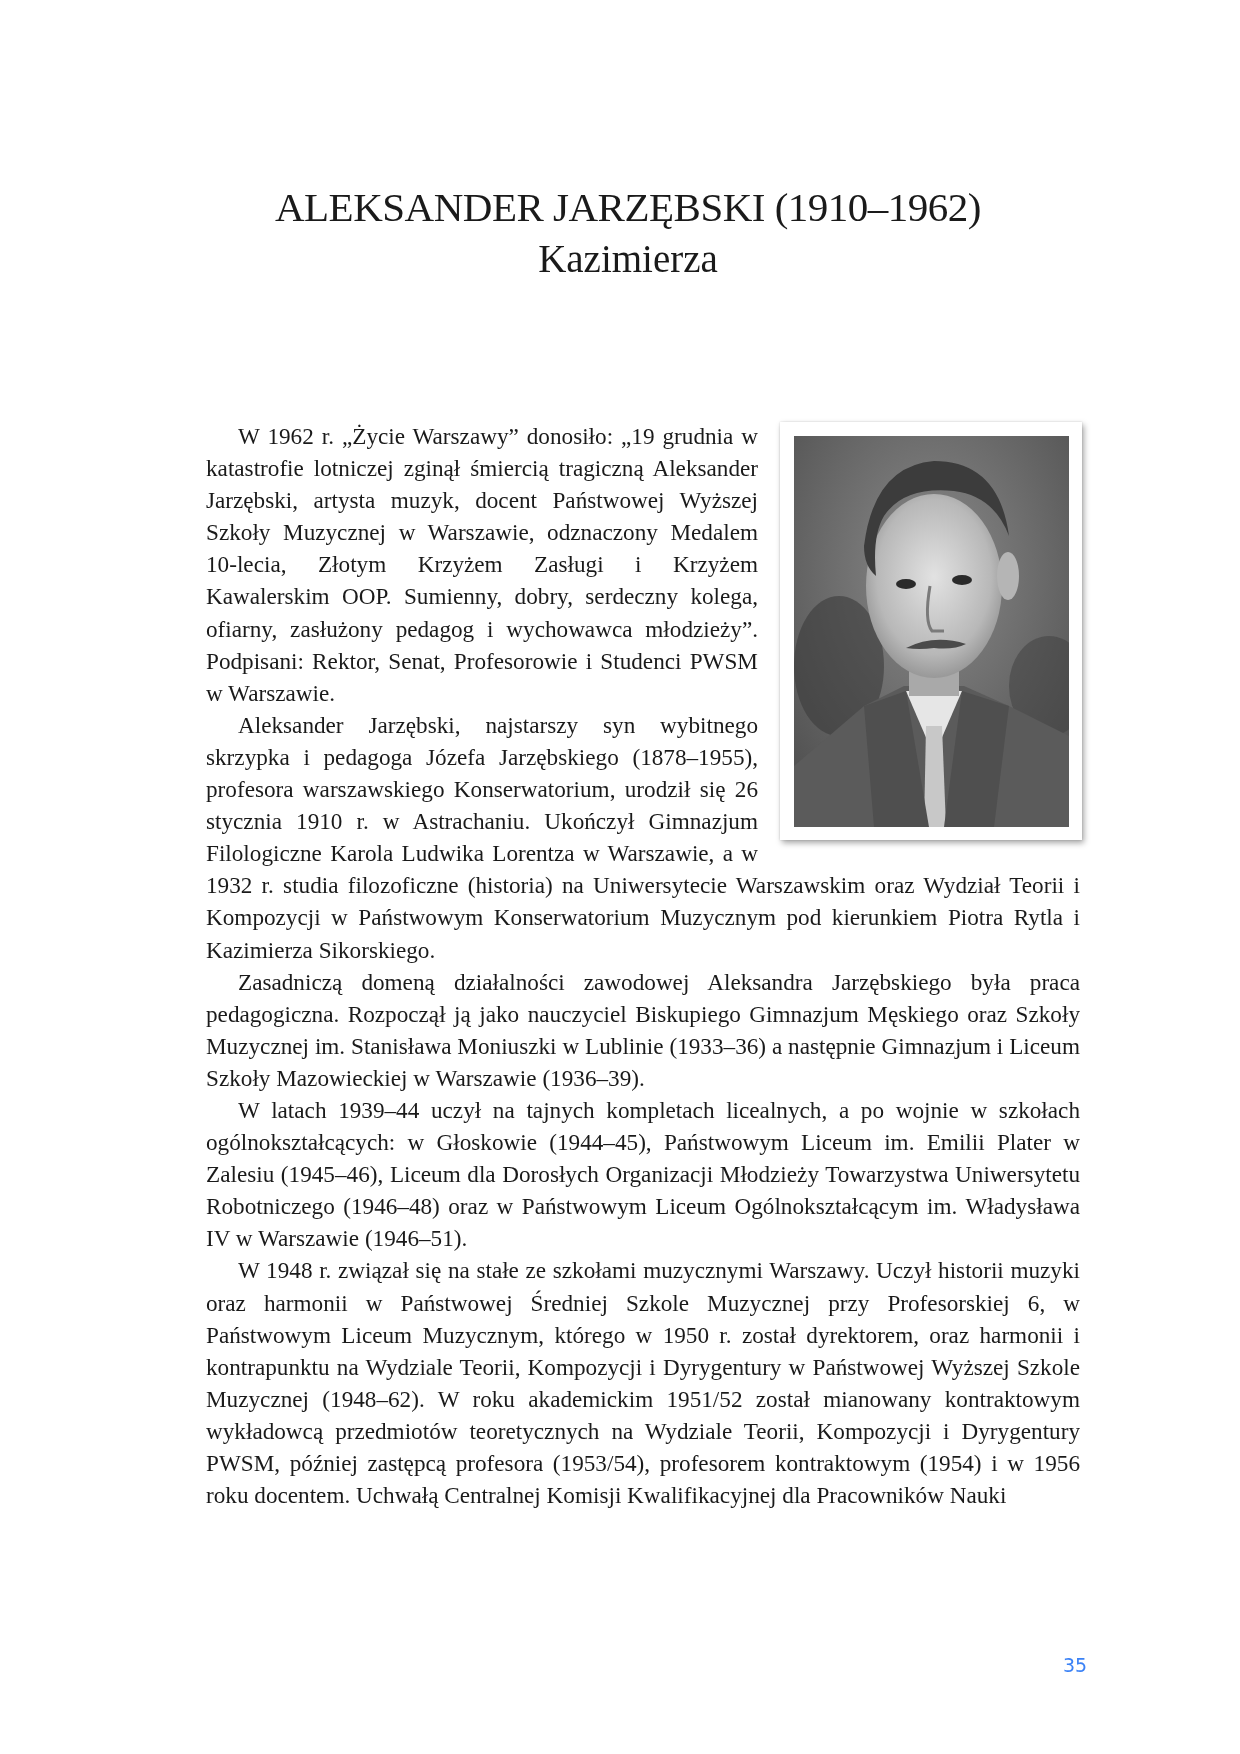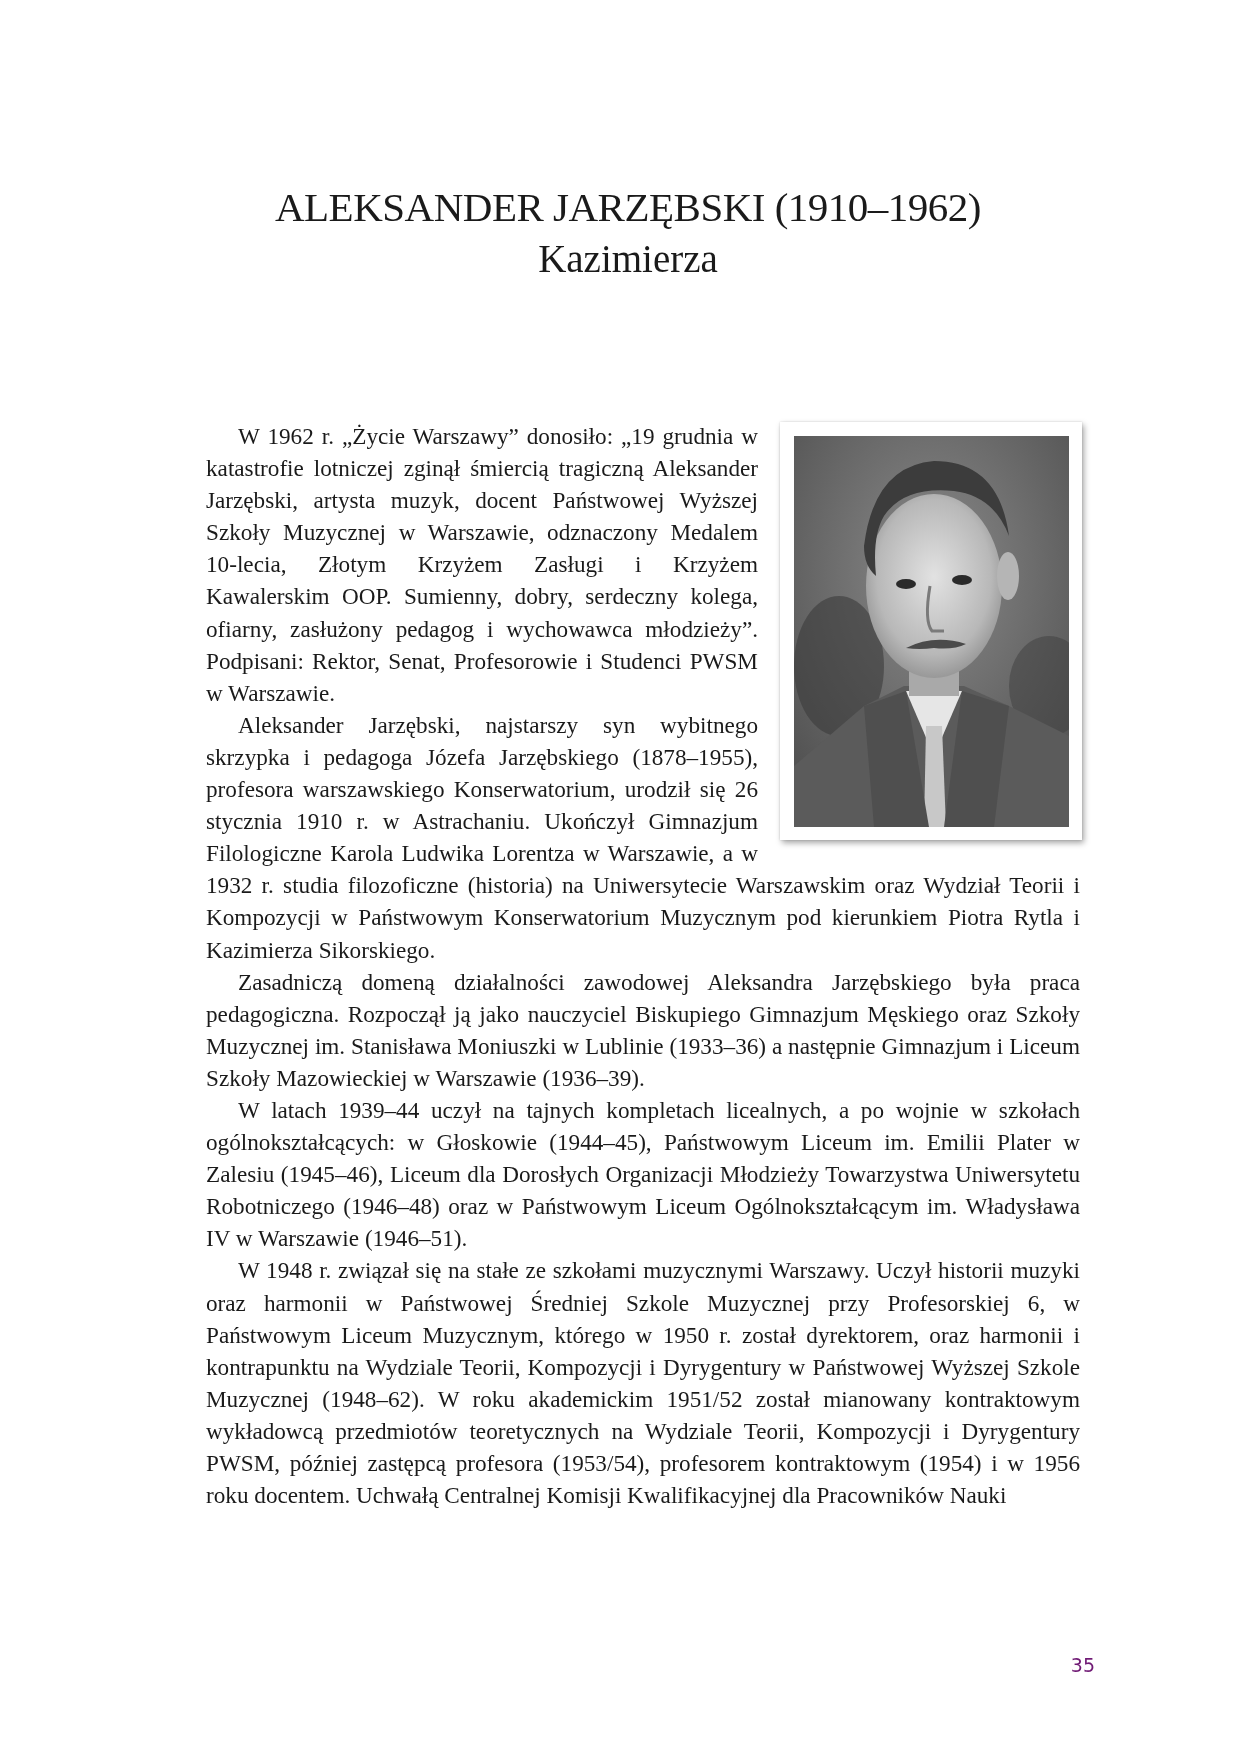--- a/index.html
+++ b/index.html
@@ -10,22 +10,22 @@
   .subtitle { font-size: 39px; line-height: 48px; margin: 4px 0 0 0; font-weight: normal; }
   .body-text { position: absolute; top: 392px; left: 206px; width: 874px;
                font-size: 23.2px; line-height: 32.1px; text-align: justify; hyphens: manual; margin-top: 28px; }
   .body-text p { margin: 0; text-indent: 32px; }
   .body-text p.first { text-indent: 32px; }
   .photo-frame { float: right; width: 302px; height: 418px; margin: 2px -2px 10px 22px;
                  background: #fff; box-shadow: 2px 3px 6px rgba(0,0,0,0.35), 0 0 2px rgba(0,0,0,0.15);
                  position: relative; }
   .photo { position: absolute; left: 14px; top: 14px; width: 275px; height: 391px; overflow: hidden;
            background: #6f6f6f; }
-  .page-number { position: absolute; top: 1654px; left: 1055px; width: 40px; text-align: right;
-                 font-family: "DejaVu Sans", sans-serif; font-size: 19px; color: #701a75; }
+  .page-number { position: absolute; top: 1654px; left: 1055px; width: 40px; text-align: center;
+                 font-family: "DejaVu Sans", sans-serif; font-size: 19px; color: #3b82f6; }
 </style>
 </head>
 <body>
 
 <div class="title-block">
   <h1 class="title">ALEKSANDER JARZĘBSKI (1910–1962)</h1>
   <h2 class="subtitle">Kazimierza</h2>
 </div>
 
 <div class="body-text">

